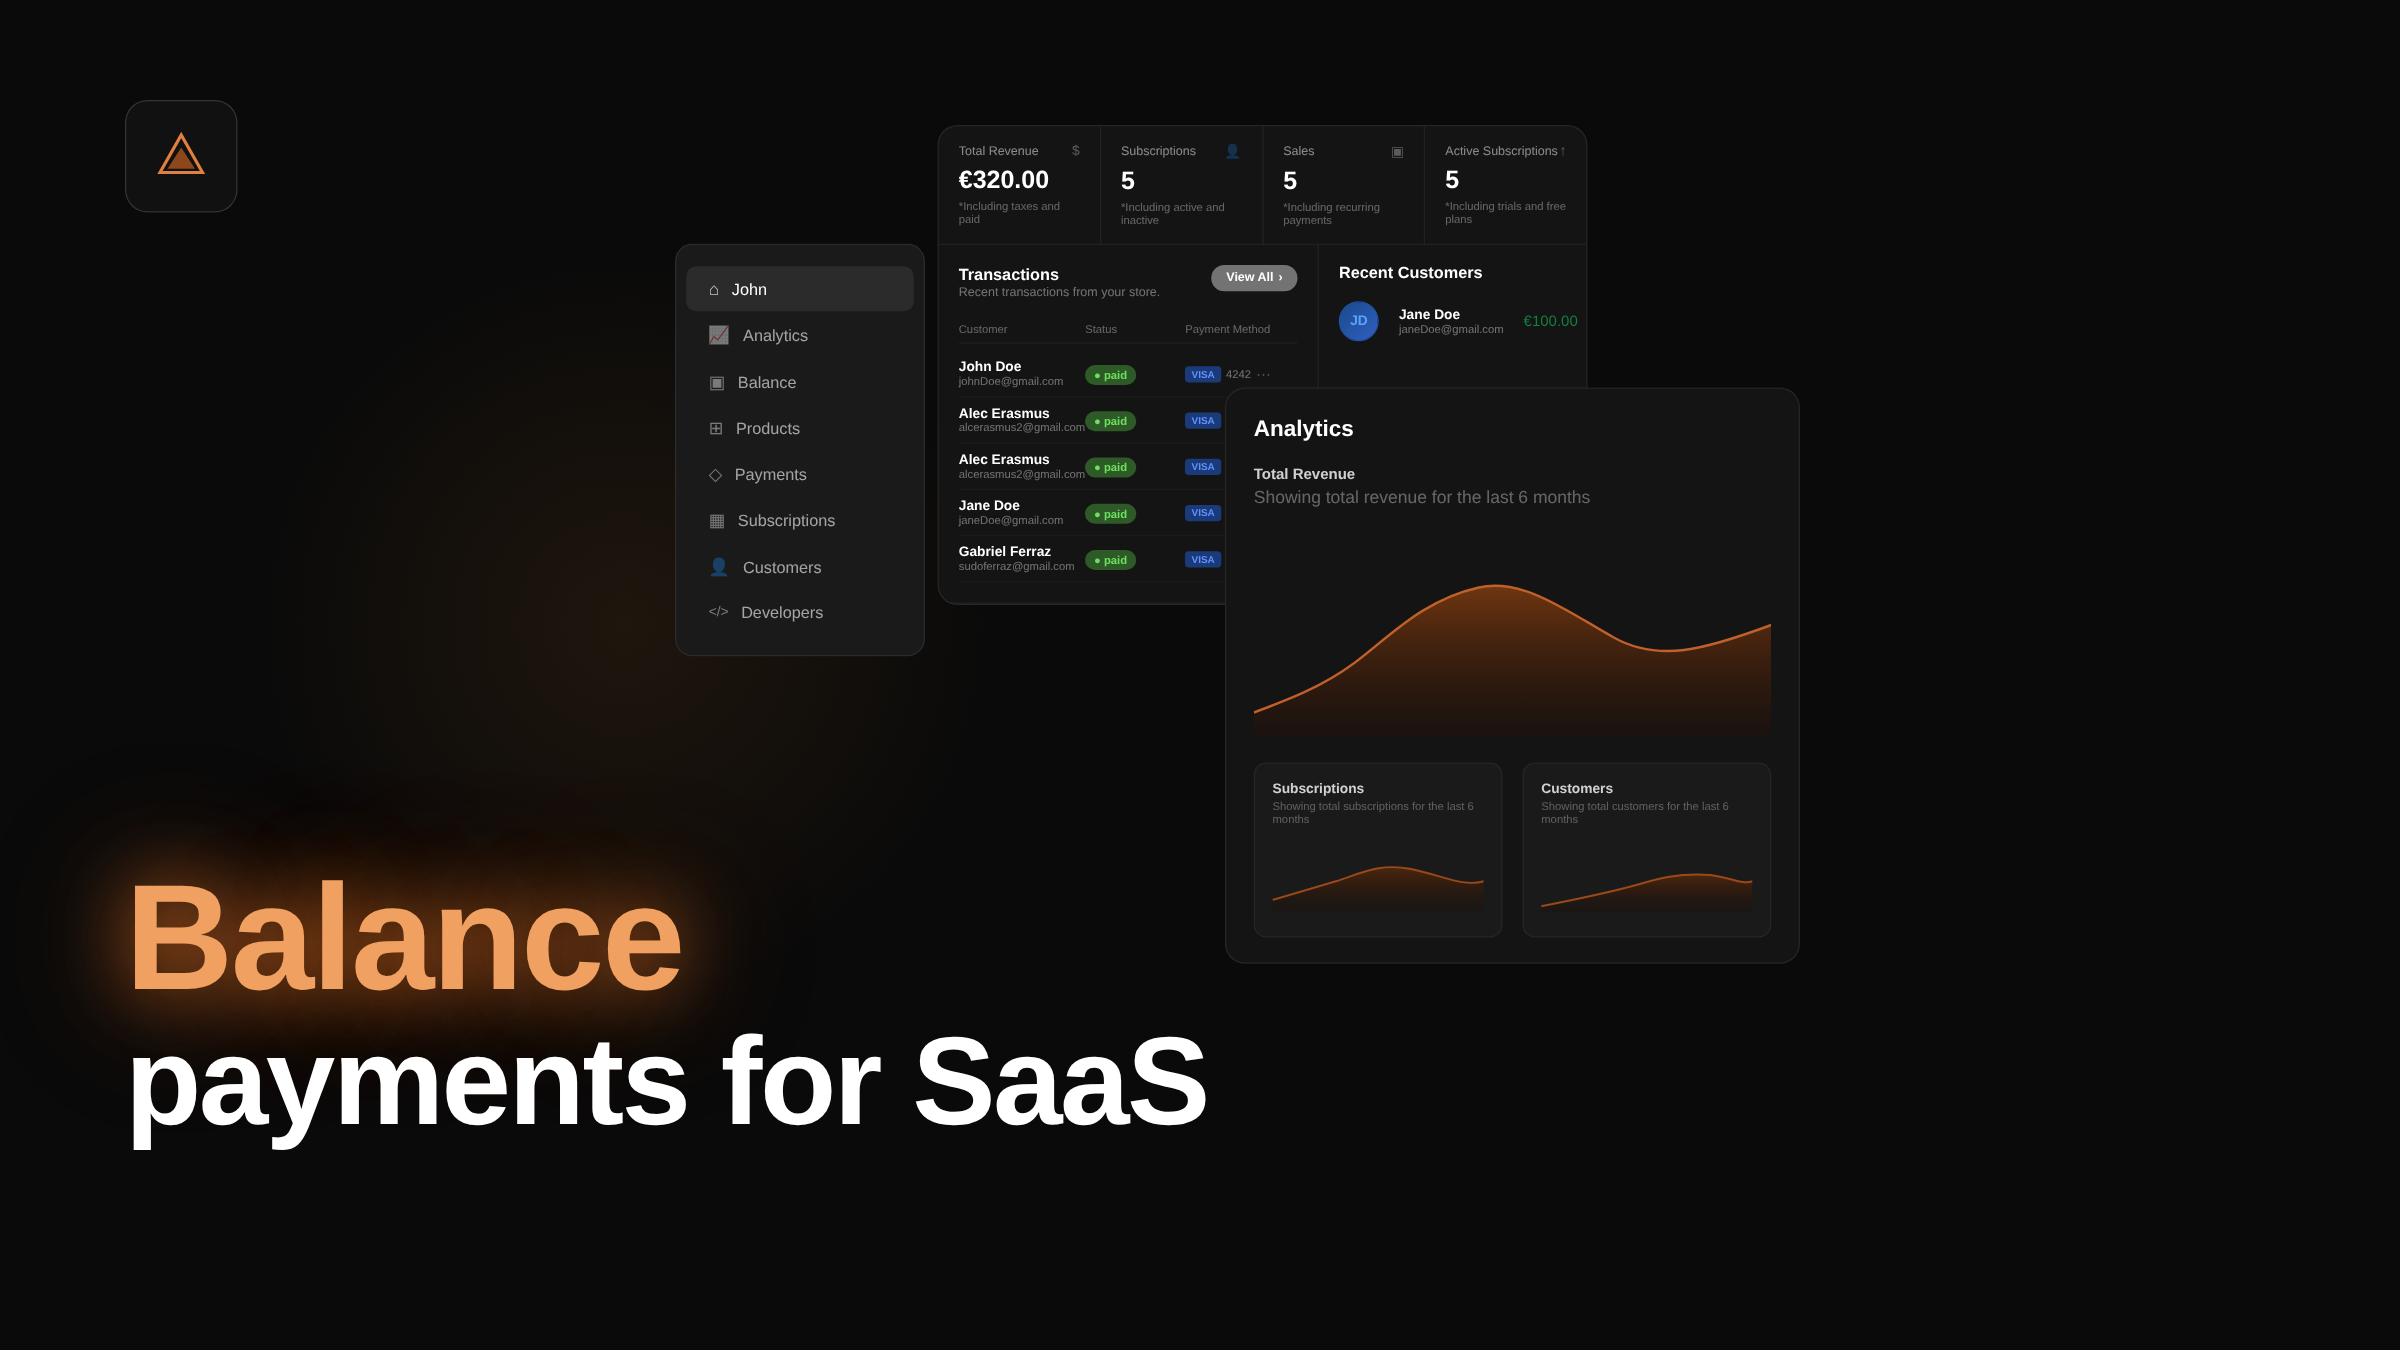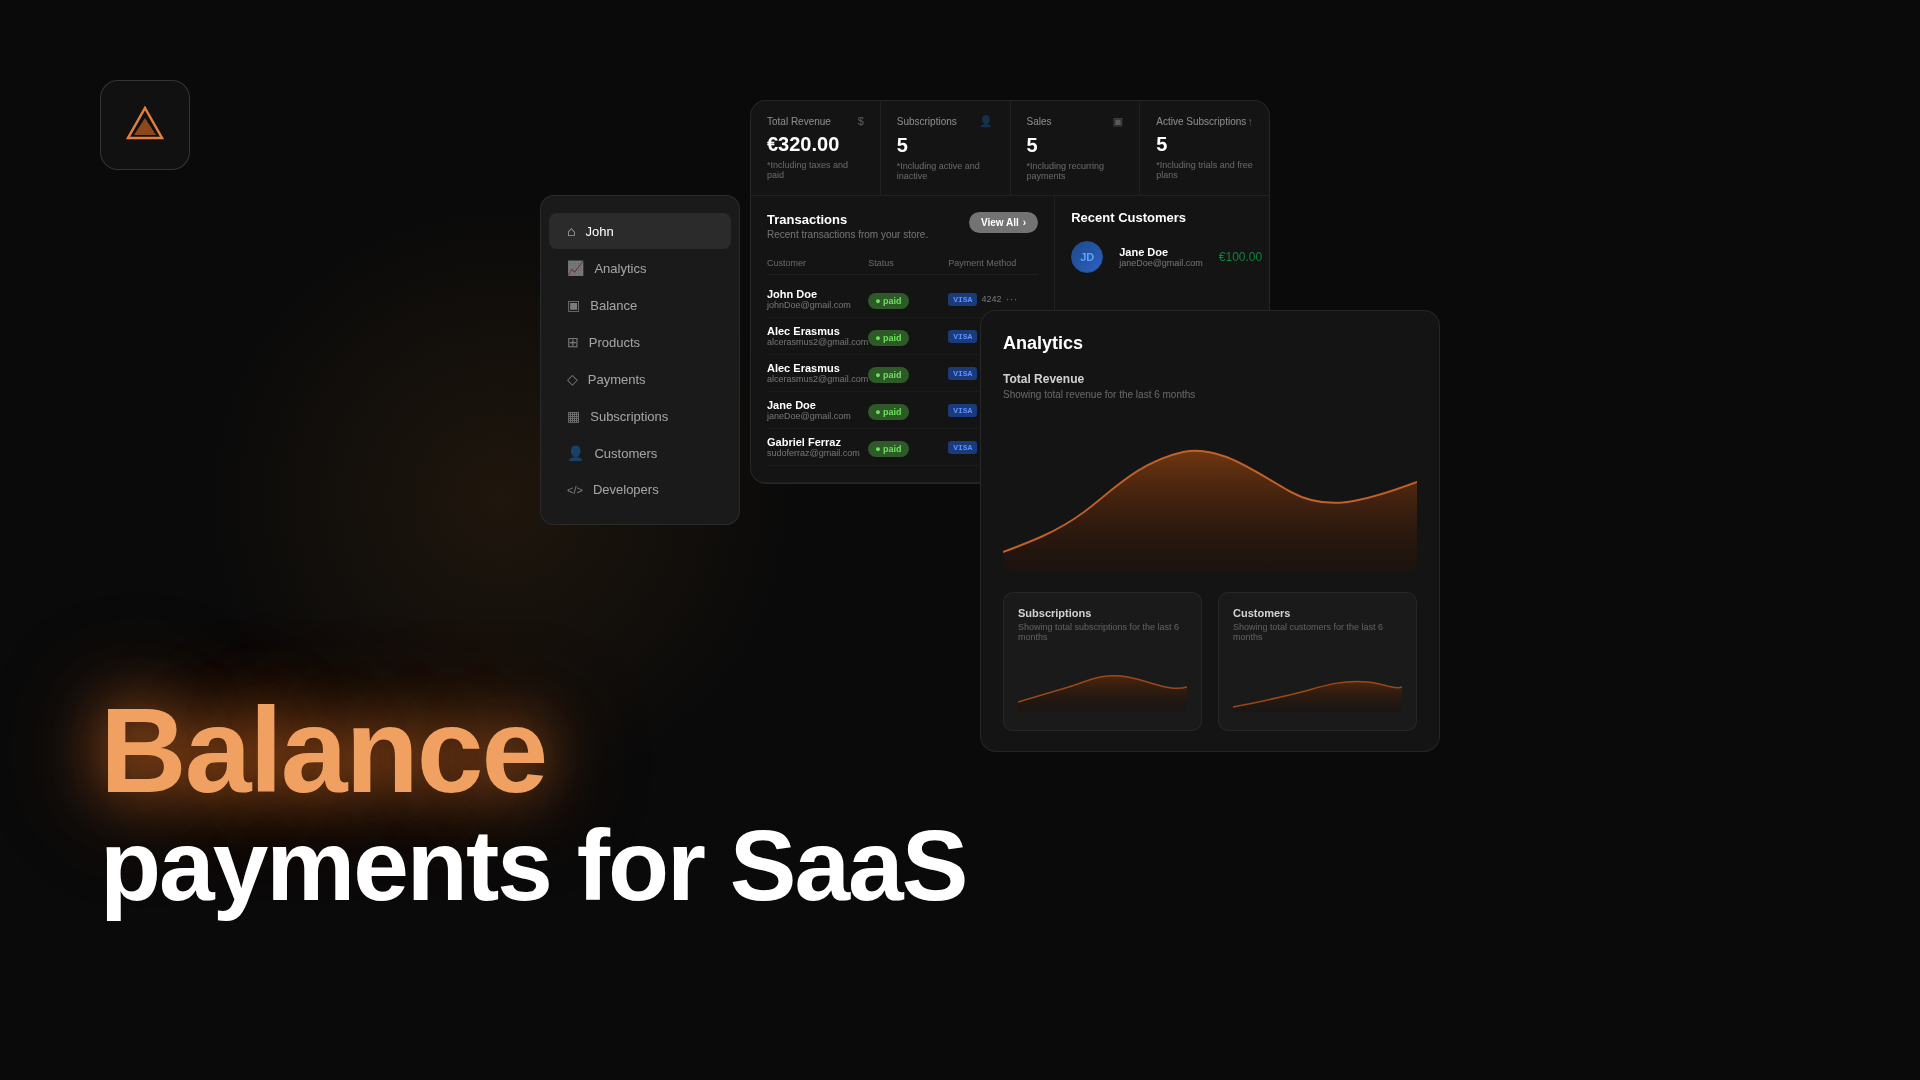--- a/index.html
+++ b/index.html
@@ -229,21 +229,20 @@
       align-items: center;
       gap: 4px;
     }
     .visa-badge {
       background: #1a3a7a;
       color: #6090ff;
       font-size: 8px;
       font-weight: 700;
       padding: 2px 5px;
       border-radius: 3px;
-      font-family: Liberation Mono, monospace;
     }
     .card-num {
       font-size: 9px;
       color: rgba(255,255,255,0.4);
     }
     .more-dots {
       color: rgba(255,255,255,0.3);
       font-size: 12px;
     }
 
@@ -306,23 +305,23 @@
       color: #ffffff;
       margin-bottom: 18px;
     }
     .analytics-section-title {
       font-size: 12px;
       font-weight: 600;
       color: rgba(255,255,255,0.8);
       margin-bottom: 3px;
     }
     .analytics-section-sub {
-      font-size: 10px;
+      font-size: 14px;
       color: rgba(255,255,255,0.35);
-      margin-bottom: 12px;
+      margin-bottom: 25px;
     }
     .revenue-chart {
       width: 100%;
       height: 160px;
       position: relative;
       overflow: hidden;
       border-radius: 8px;
       margin-bottom: 20px;
     }
     .chart-svg {

